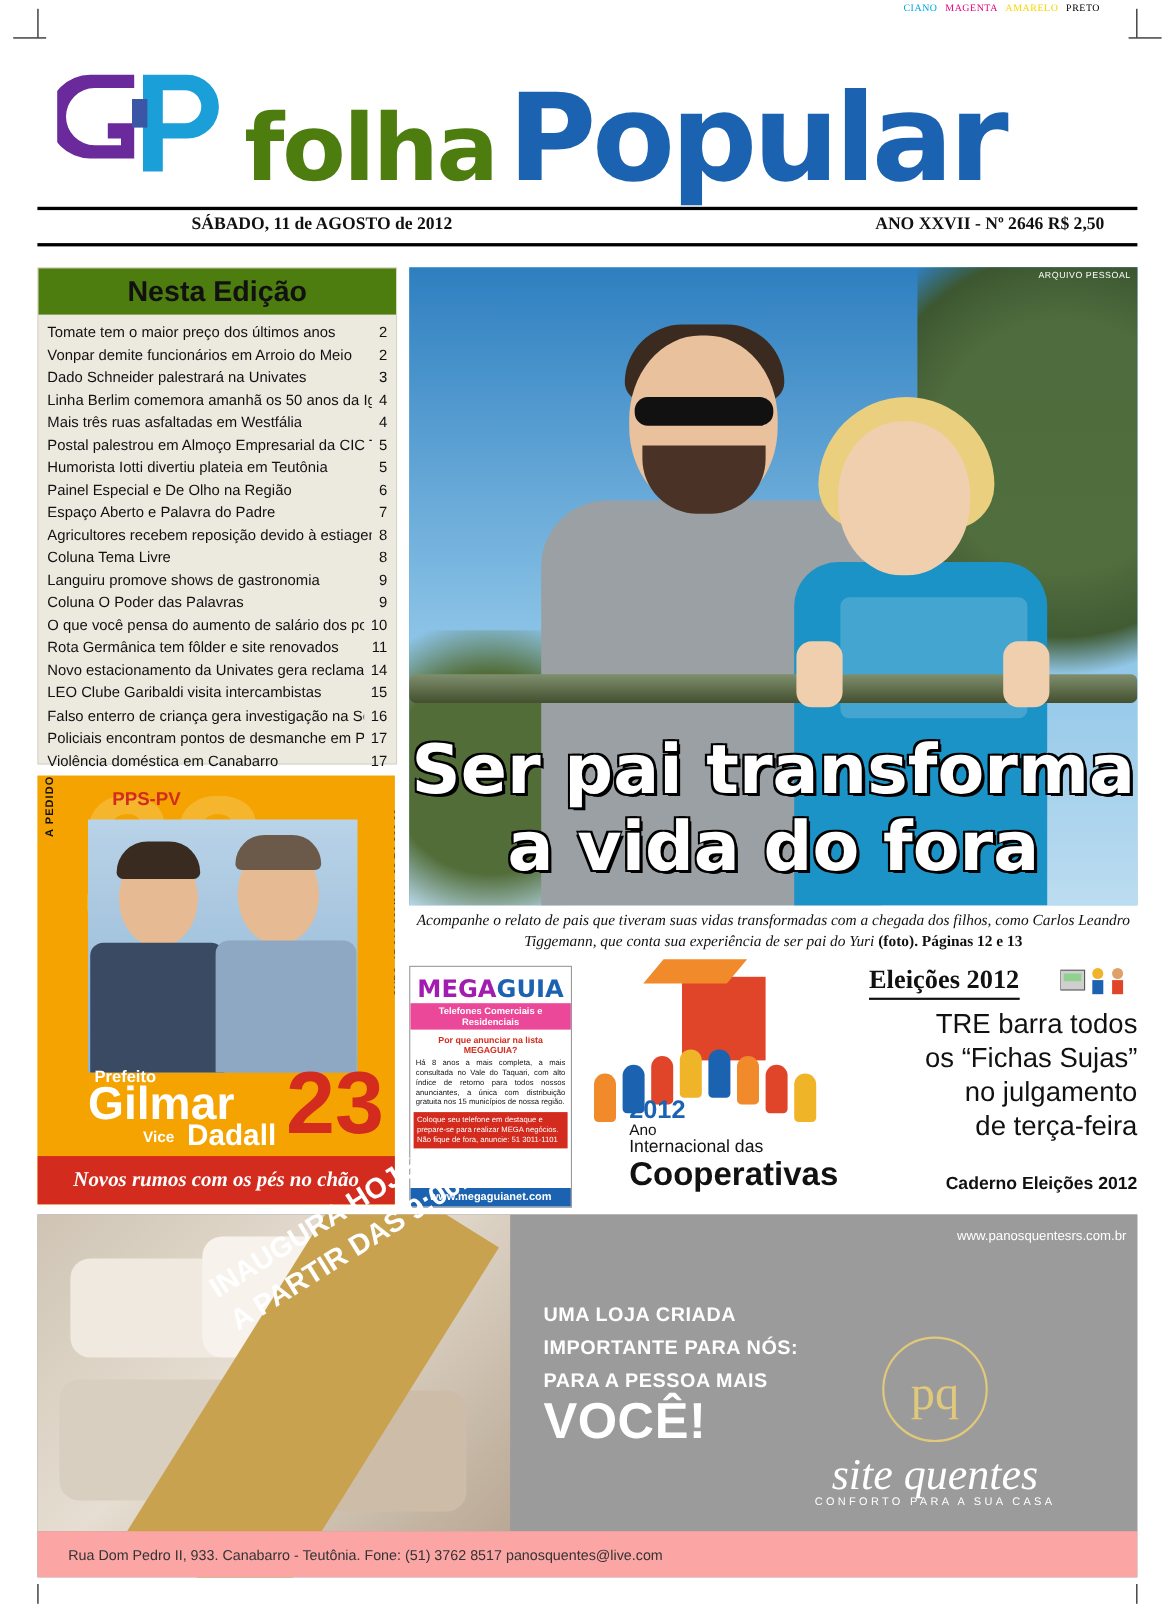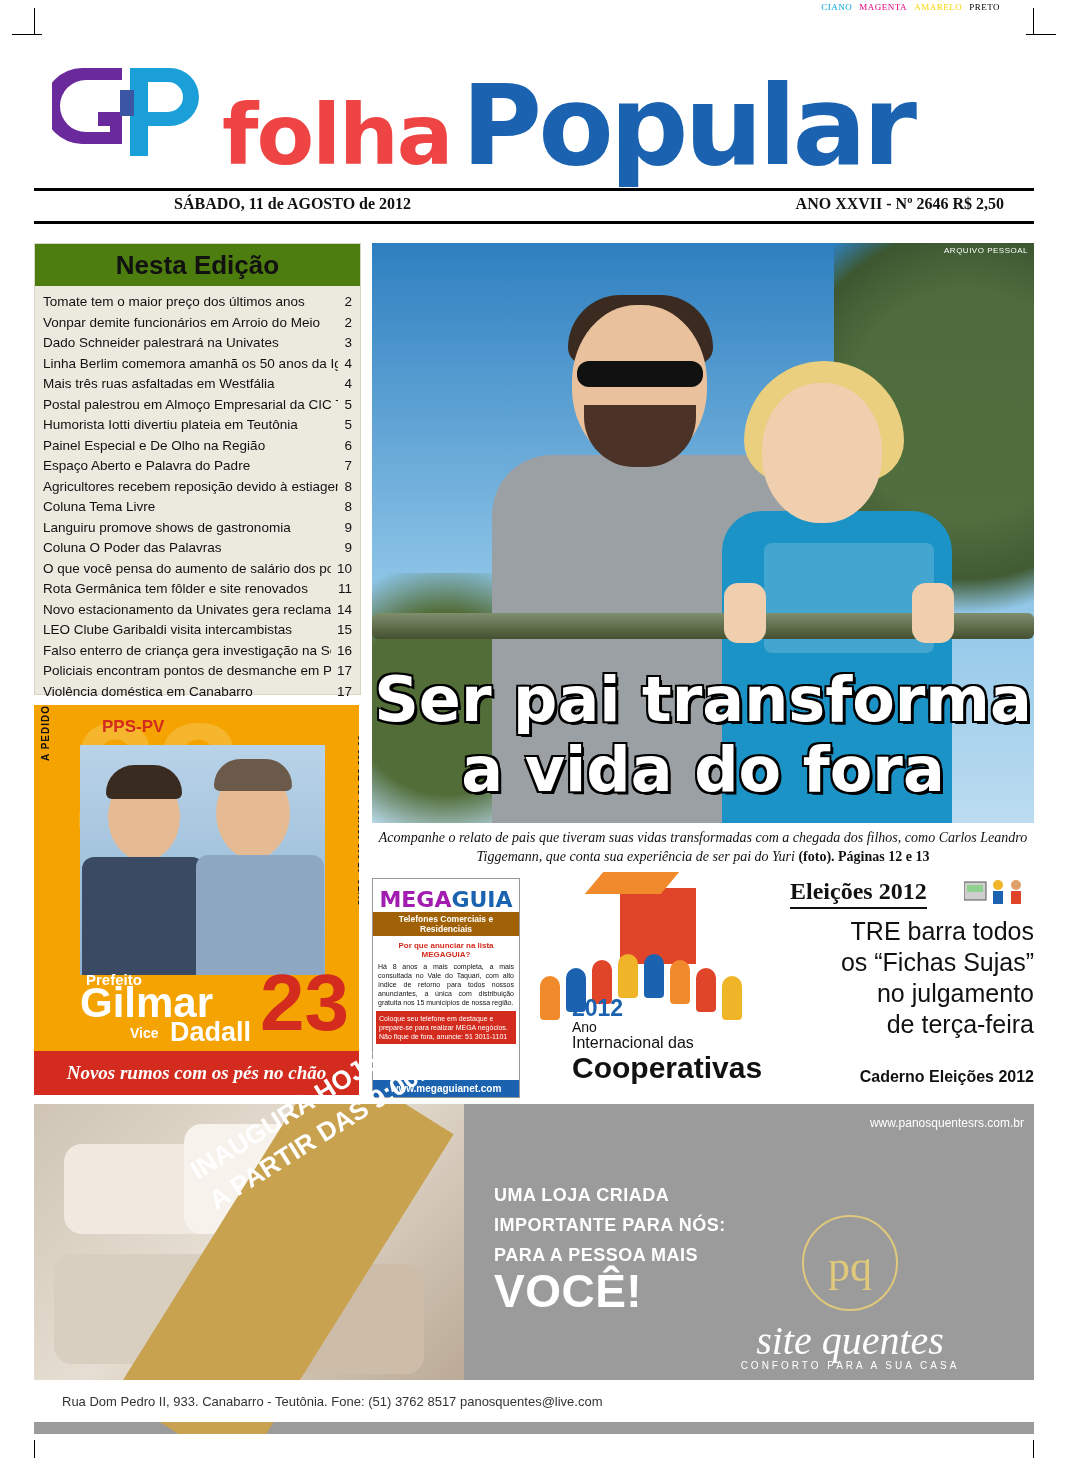--- a/index.html
+++ b/index.html
@@ -16,21 +16,21 @@
   .c-mag{color:#e5007d;}
   .c-yel{color:#f6d500;}
   .c-blk{color:#000;}
   .crop{position:absolute;background:#000;}
 
   
   .masthead{position:absolute;left:34px;top:40px;width:1000px;height:150px;}
   .logo-mark{position:absolute;left:18px;top:20px;width:150px;height:100px;}
   .mast-title{position:absolute;left:188px;top:22px;white-space:nowrap;}
   .mast-title .folha{
-    font-family:"DejaVu Sans", sans-serif;font-weight:bold;font-size:84px;color:#ef4444;
+    font-family:"DejaVu Sans", sans-serif;font-weight:bold;font-size:84px;color:#4d7c0f;
     letter-spacing:-2px;
   }
   .mast-title .popular{
     font-family:"DejaVu Sans", sans-serif;font-weight:bold;font-size:110px;color:#1b63b0;
     letter-spacing:-4px;margin-left:10px;
   }
   .rule{position:absolute;background:#000;}
   .dateline{position:absolute;left:34px;top:193px;width:1000px;height:26px;}
   .dateline .left{position:absolute;left:140px;top:2px;font-family:"Liberation Serif",serif;font-size:16px;font-weight:bold;}
   .dateline .right{position:absolute;right:30px;top:2px;font-family:"Liberation Serif",serif;font-size:16px;font-weight:bold;}
@@ -85,21 +85,21 @@
     text-shadow:3px 3px 0 #000,-2px -2px 0 #000,2px -2px 0 #000,-2px 2px 0 #000;
   }
   .photo-caption{position:absolute;left:372px;top:828px;width:662px;font-family:"Liberation Serif",serif;font-size:14px;line-height:19px;text-align:center;font-style:italic;}
   .photo-caption b{font-style:normal;}
 
   
   .mega{position:absolute;left:372px;top:878px;width:146px;height:218px;border:1px solid #999;background:#fff;overflow:hidden;}
   .mega .title{margin-top:8px;text-align:center;}
   .mega .title .m1{font-size:22px;font-weight:bold;color:#a21caf;font-family:"DejaVu Sans",sans-serif;}
   .mega .title .m2{font-size:22px;font-weight:bold;color:#1b63b0;font-family:"DejaVu Sans",sans-serif;}
-  .mega .sub{background:#a16207;color:#fff;font-size:8.5px;text-align:center;padding:2px 16px;font-weight:bold;}
+  .mega .sub{background:#ec4899;color:#fff;font-size:8.5px;text-align:center;padding:2px 16px;font-weight:bold;}
   .mega .q{font-size:8px;font-weight:bold;color:#d32b1e;text-align:center;margin-top:5px;}
   .mega p{font-size:7px;line-height:9px;margin:3px 5px;text-align:justify;}
   .mega .cta{background:#d32b1e;color:#fff;font-size:7px;line-height:9px;margin:4px 3px;padding:3px;}
   .mega .site{background:#1b63b0;color:#fff;text-align:center;font-size:10px;font-weight:bold;padding:3px 0;position:absolute;bottom:0;width:100%;}
 
   
   .coop{position:absolute;left:530px;top:888px;width:250px;height:205px;}
   .coop .cube{position:absolute;left:90px;top:0;width:76px;height:76px;background:#e0452a;}
   .coop .cube:before{content:"";position:absolute;left:-26px;top:-16px;width:76px;height:22px;background:#f08a2a;transform:skewX(-40deg);}
   .coop .people{position:absolute;left:10px;top:66px;width:230px;height:70px;}
@@ -127,21 +127,21 @@
   .sash-txt{position:absolute;left:185px;top:1160px;}
   .bot-url{position:absolute;right:44px;top:1116px;font-size:12px;color:#fff;}
   .bot-lines{position:absolute;left:494px;top:1180px;color:#fff;}
   .bot-lines div{font-size:18px;font-weight:bold;line-height:30px;letter-spacing:.5px;}
   .bot-voce{font-size:46px !important;font-weight:bold;margin-top:6px;}
   .pq-logo{position:absolute;left:700px;top:1215px;width:300px;height:175px;color:#fff;text-align:center;}
   .pq-seal{width:92px;height:92px;border:2px solid #e0c97a;border-radius:50%;margin:0 auto;position:relative;}
   .pq-seal span{position:absolute;left:0;right:0;top:24px;font-family:"Liberation Serif",serif;font-size:44px;color:#e0c97a;}
   .pq-name{font-family:"Liberation Serif",serif;font-style:italic;font-size:40px;margin-top:6px;}
   .pq-sub{font-size:10px;letter-spacing:3px;margin-top:-4px;}
-  .bot-foot{position:absolute;left:0;bottom:12px;width:1000px;height:42px;background:#ffffff;display:flex;align-items:center;}
+  .bot-foot{position:absolute;left:0;bottom:0;width:1000px;height:42px;background:#fca5a5;display:flex;align-items:center;}
   .bot-foot span{font-size:13px;color:#333;margin-left:28px;}
 </style>
 </head>
 <body>
 
 <div class="page">
 
   <div class="regmarks">
     <div class="reg-text">
       <span class="c-cyan">CIANO</span>

